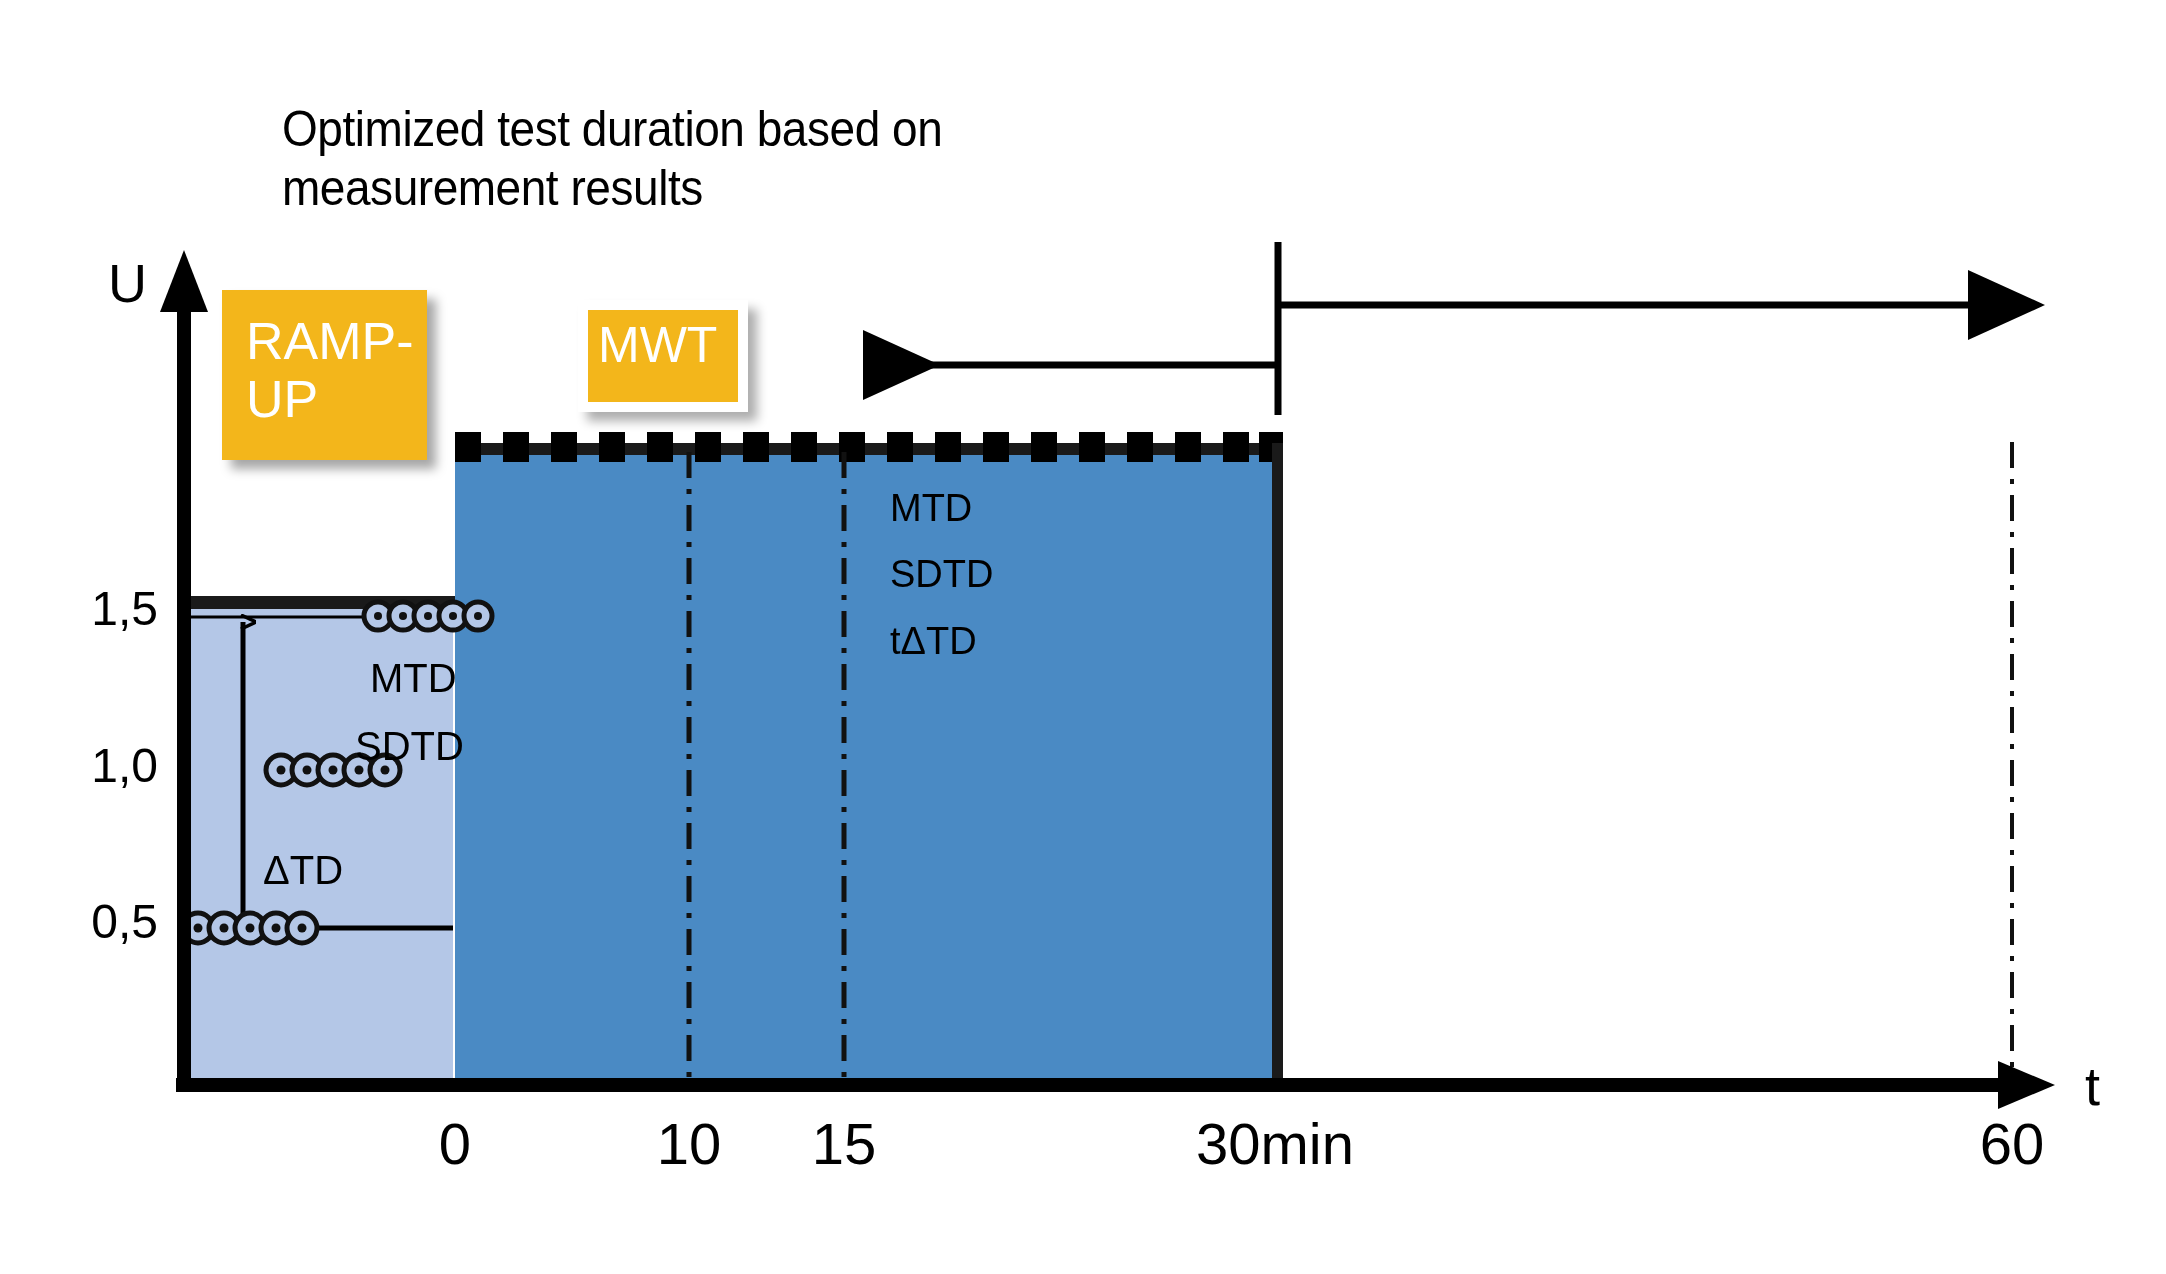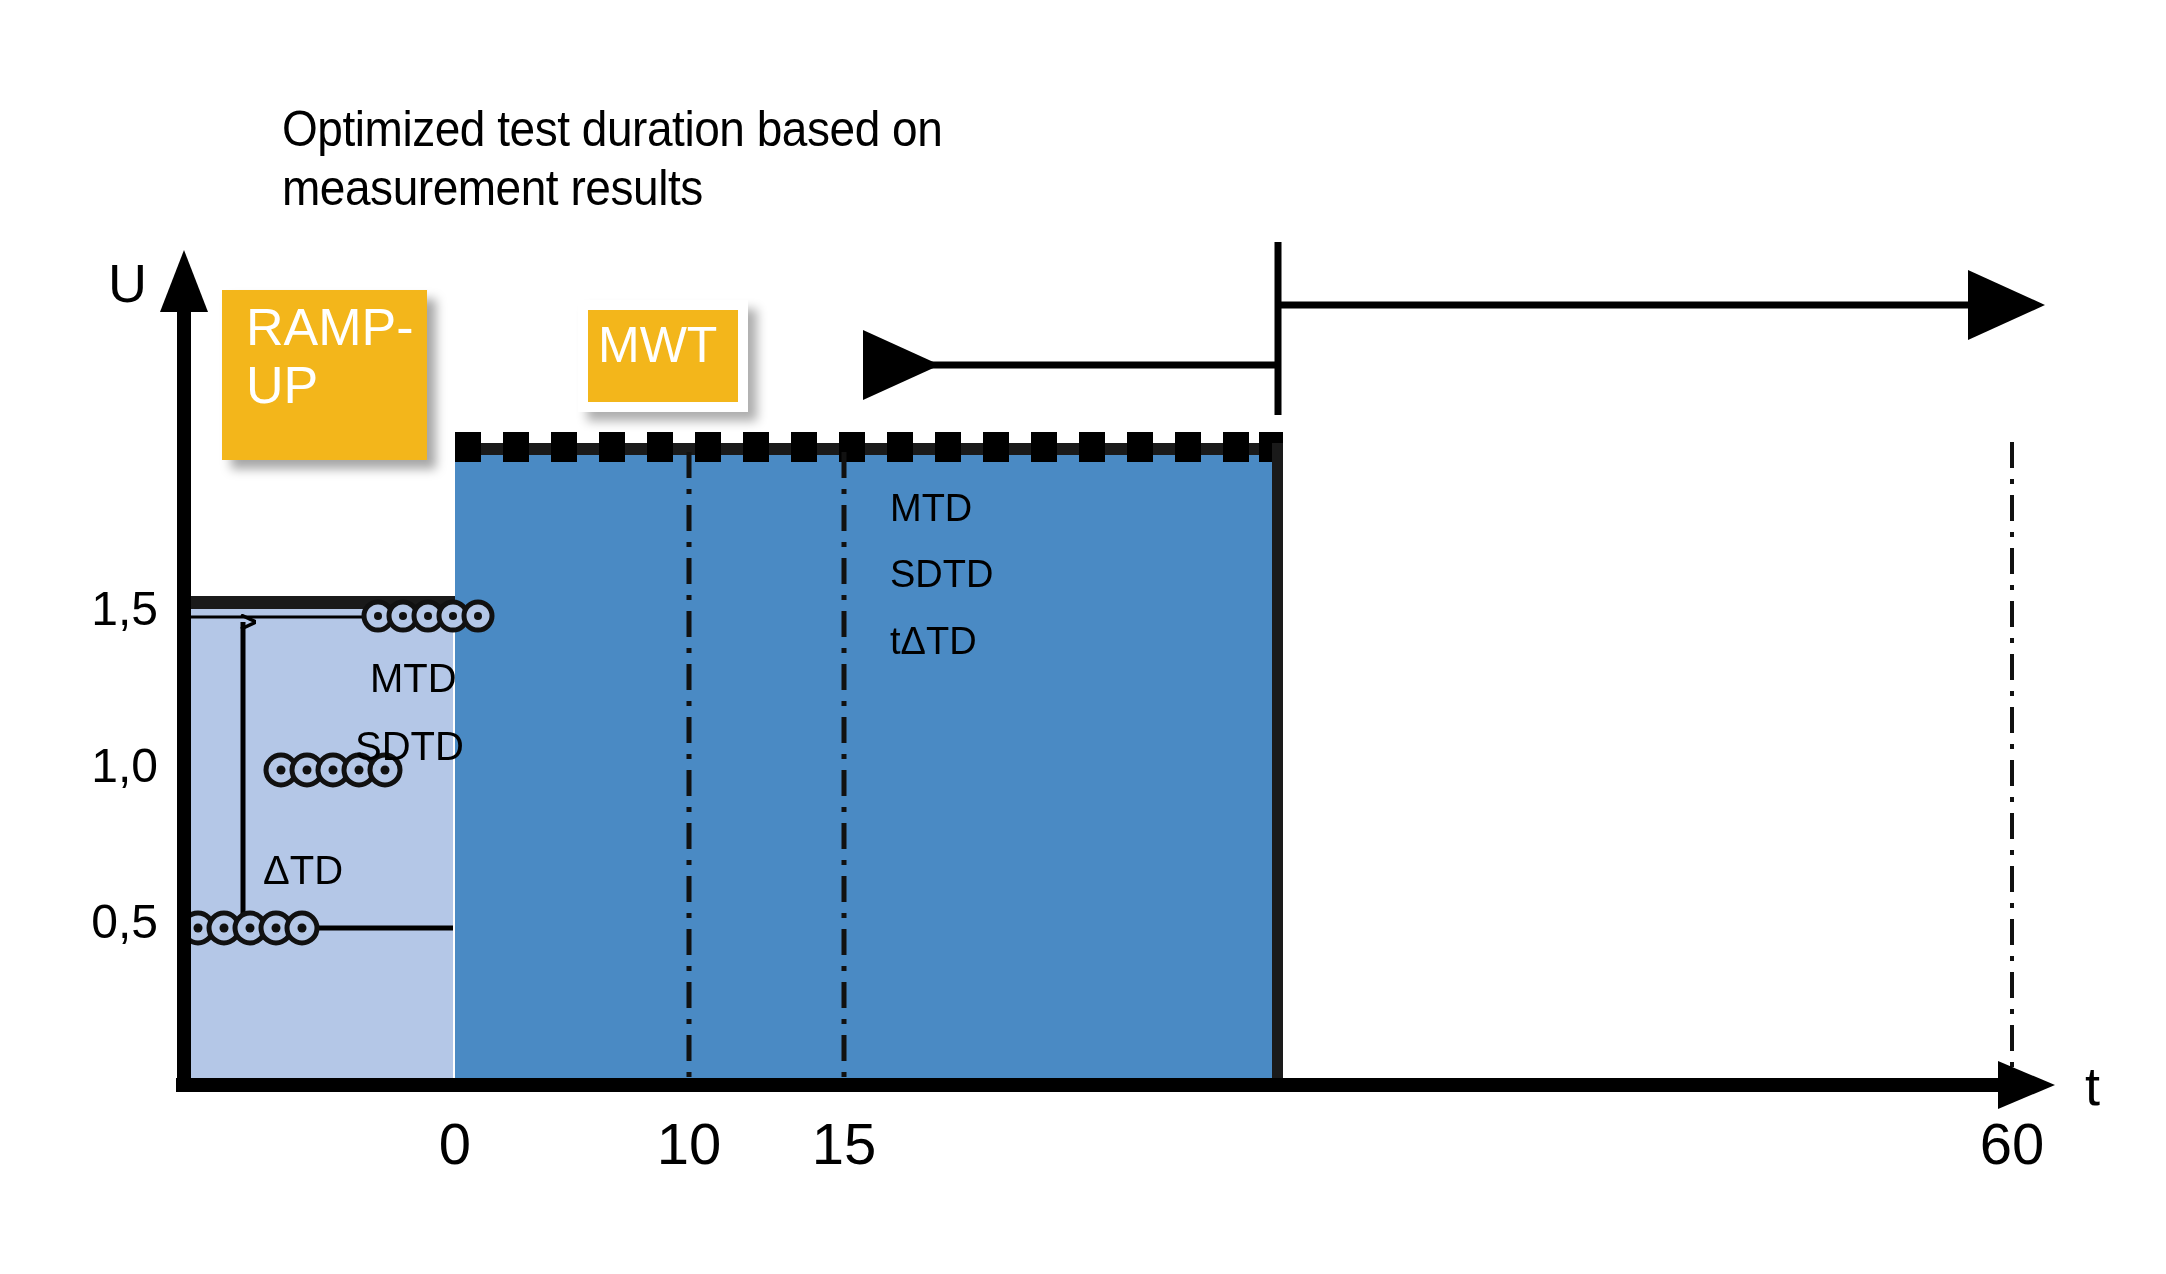--- a/index.html
+++ b/index.html
@@ -49,21 +49,21 @@
     box-sizing: border-box;
     display: flex;
     align-items: flex-start;
     justify-content: flex-start;
   }
   .badge-rampup {
     left: 222px;
     top: 290px;
     width: 205px;
     height: 170px;
-    padding: 8px 0 0 24px;
+    padding: 22px 0 0 24px;
     font-size: 52px;
     line-height: 1.12;
     box-shadow: 9px 9px 10px rgba(0,0,0,0.35);
     white-space: pre-line;
   }
   .badge-mwt-wrap {
     left: 578px;
     top: 300px;
     width: 170px;
     height: 112px;
@@ -265,20 +265,21 @@
   <div class="abs axisname" style="left:108px; top:252px;">U</div>
   <div class="abs axisname" style="left:2085px; top:1055px;">t</div>
 
   <div class="abs ylabel" style="left:28px; top:581px;">1,5</div>
   <div class="abs ylabel" style="left:28px; top:738px;">1,0</div>
   <div class="abs ylabel" style="left:28px; top:894px;">0,5</div>
 
   <div class="abs xlabel" style="left:415px; top:1110px; width:80px;">0</div>
   <div class="abs xlabel" style="left:649px; top:1110px; width:80px;">10</div>
   <div class="abs xlabel" style="left:804px; top:1110px; width:80px;">15</div>
+  <div class="abs xlabel" style="left:1160px; top:1110px; width:230px;">30min</div>
   <div class="abs xlabel" style="left:1972px; top:1110px; width:80px;">60</div>
 
   <div class="abs annot" style="left:370px; top:656px;">MTD</div>
   <div class="abs annot" style="left:355px; top:724px;">SDTD</div>
   <div class="abs annot" style="left:263px; top:848px;">ΔTD</div>
 
   <div class="abs annot-small" style="left:890px; top:487px;">MTD</div>
   <div class="abs annot-small" style="left:890px; top:553px;">SDTD</div>
   <div class="abs annot-small" style="left:890px; top:620px;">tΔTD</div>
 

